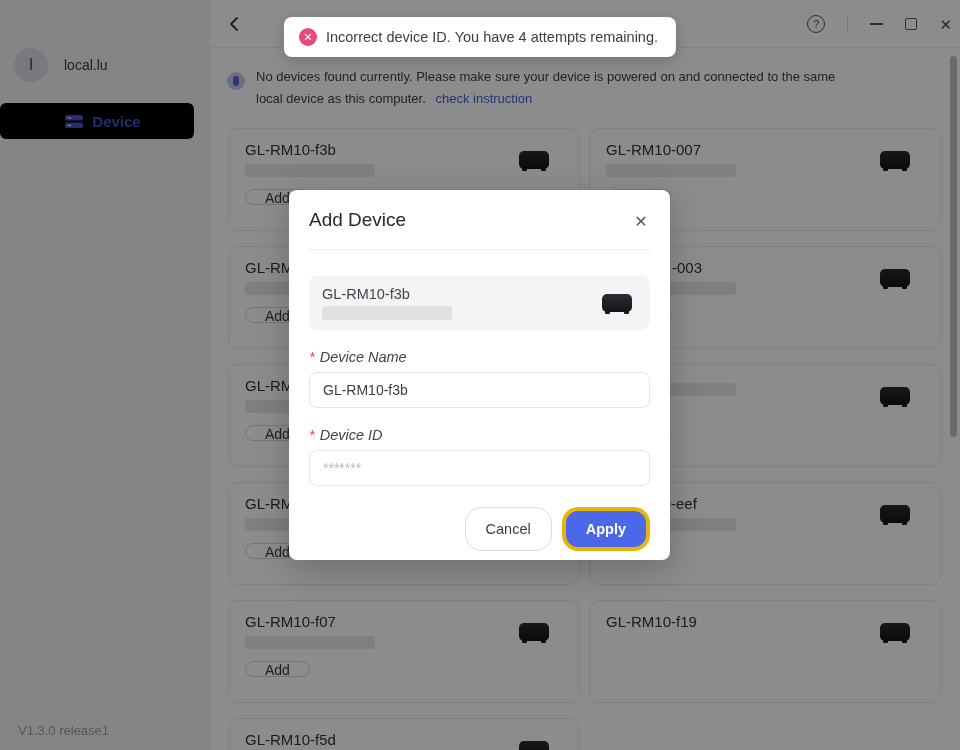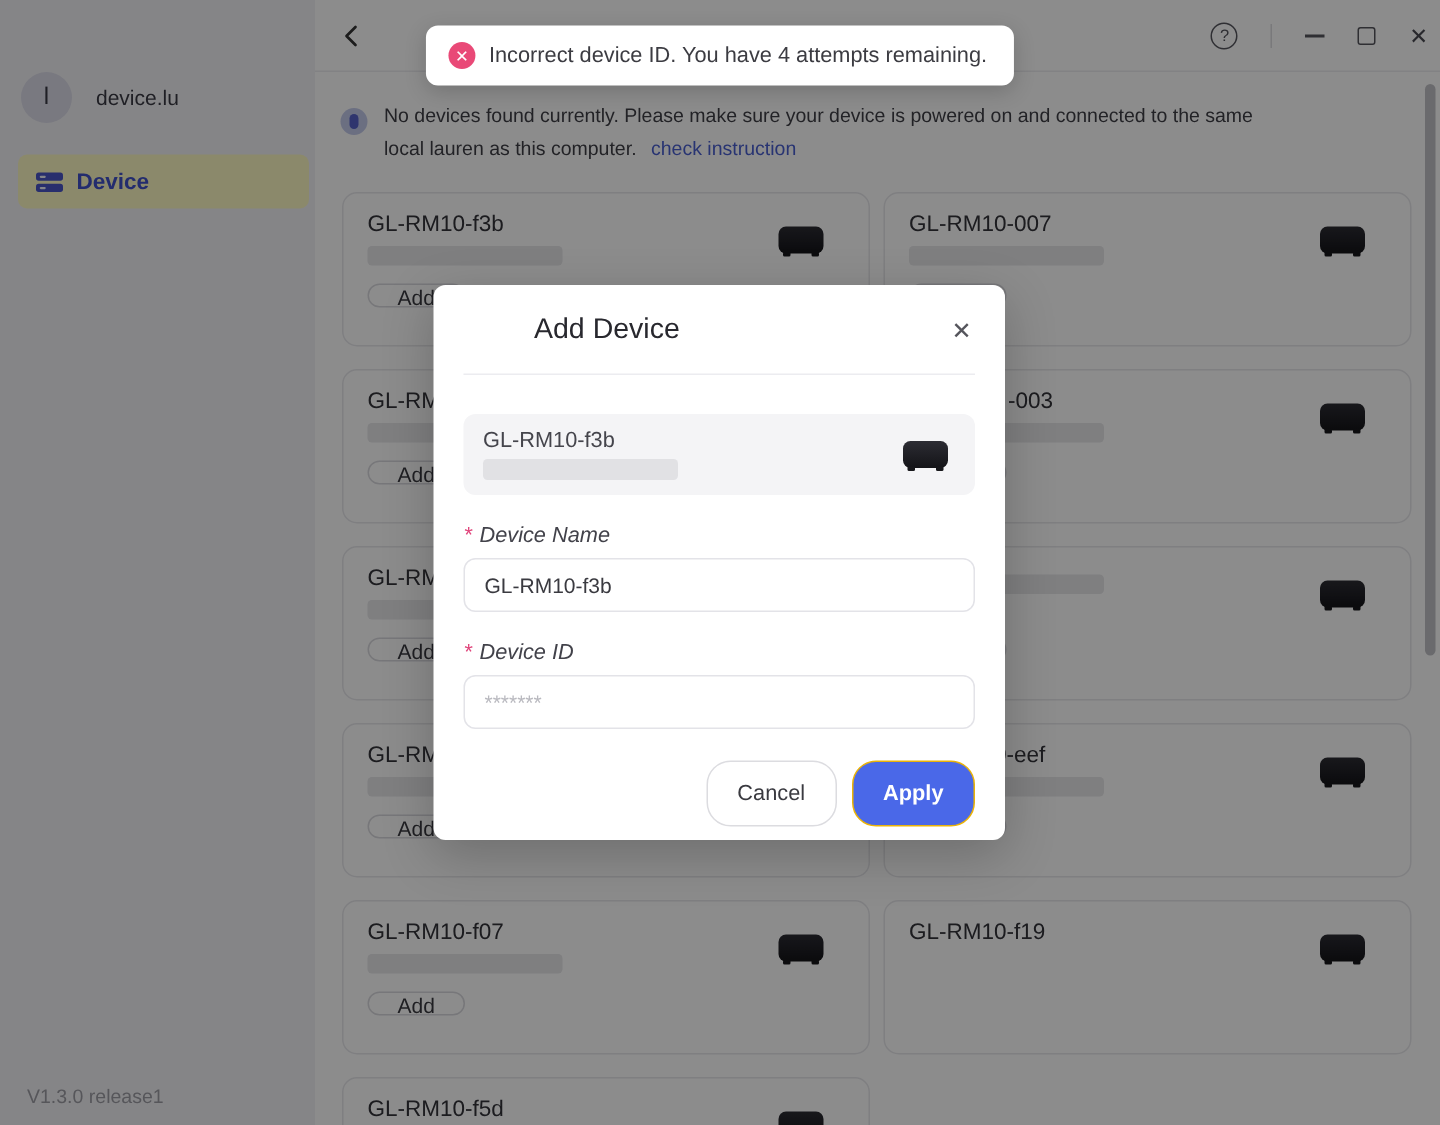--- a/index.html
+++ b/index.html
@@ -4,22 +4,22 @@
 <style>
   * { margin:0; padding:0; box-sizing:border-box; }
   body { font-family:"Liberation Sans", sans-serif; background:#222; }
   .app { position:relative; width:960px; height:750px; background:#ffffff; overflow:hidden; }
 
   
   .sidebar { position:absolute; left:0; top:0; width:210px; height:750px; background:#f3f3f6; }
   .avatar { position:absolute; left:14px; top:48px; width:34px; height:34px; border-radius:50%;
             background:#dcdcea; color:#3a3a44; font-size:16px; display:flex; align-items:center; justify-content:center; }
   .username { position:absolute; left:64px; top:57px; font-size:14px; color:#3a3a44; }
-  .nav-item { position:absolute; left:12px; top:103px; width:194px; height:36px; border-radius:6px;
-              background:#fef9c3; display:flex; align-items:center; padding-left:12px; cursor:pointer; }
+  .nav-item { position:absolute; left:0; top:103px; width:194px; height:36px; border-radius:6px;
+              background:#000000; display:flex; align-items:center; padding-left:12px; cursor:pointer;justify-content:center; }
   .nav-item .nav-label { color:#4050c8; font-weight:bold; font-size:15px; margin-left:9px; }
   .version { position:absolute; left:18px; top:723px; font-size:13px; color:#9d9da5; }
 
   
   .main { position:absolute; left:210px; top:0; width:750px; height:750px; background:#fff; }
   .header { position:absolute; left:0; top:0; width:750px; height:48px; border-bottom:1px solid #ededf0; }
   .back-btn { position:absolute; left:13px; top:13px; width:22px; height:22px; cursor:pointer; display:flex; align-items:center; justify-content:center; }
   .win-ctrls { position:absolute; right:8px; top:0; height:48px; display:flex; align-items:center; gap:22px; }
   .help-btn { width:18px; height:18px; border:1.5px solid #56565e; border-radius:50%; color:#56565e;
               font-size:11px; display:flex; align-items:center; justify-content:center; cursor:pointer; }
@@ -63,51 +63,51 @@
   .toast { position:absolute; left:50%; top:17px; transform:translateX(-50%); z-index:30;
            background:#fff; border-radius:8px; height:40px; padding:0 18px 0 15px; display:flex; align-items:center;
            box-shadow:0 4px 14px rgba(0,0,0,0.18); white-space:nowrap; }
   .err-ico { width:18px; height:18px; border-radius:50%; background:#e94977; color:#fff; font-size:11px;
              display:flex; align-items:center; justify-content:center; margin-right:9px; flex:0 0 auto; }
   .toast-msg { font-size:14.5px; color:#3c3c42; }
 
   
   .modal { position:absolute; left:289px; top:190px; width:381px; height:370px; background:#fff; border-radius:8px;
            z-index:20; box-shadow:0 10px 34px rgba(0,0,0,0.22); }
-  .modal-head { position:relative; padding:19px 20px 18px;margin-left:47px; }
+  .modal-head { position:relative; padding:19px 20px 18px; }
   .modal-title { font-size:19px; font-weight:500; color:#28282e; }
   .modal-close { position:absolute; right:18px; top:20px; width:22px; height:22px; color:#55555c; font-size:16px;
                  display:flex; align-items:center; justify-content:center; cursor:pointer; }
   .modal-div { border-top:1px solid #ececf0; margin:0 20px; }
   .modal-body { padding:26px 20px 0; }
   .preview { position:relative; height:54px; background:#f4f4f6; border-radius:8px; padding:10px 13px; }
   .preview-name { font-size:14.5px; font-weight:500; color:#45454c; }
   .preview-bar { margin-top:4px; width:130px; height:14px; border-radius:3px; background:#e1e1e4; }
   .preview .dev-img { right:18px; top:18px; }
   .field-label { margin-top:19px; font-size:14.5px; color:#42424a;font-style:italic; }
   .req { color:#e0457b; margin-right:5px; }
   .field-input { margin-top:7px; width:341px; height:36px; border:1px solid #e3e3e8; border-radius:8px;
                  padding:0 13px; font-size:14px; color:#3a3a40; font-family:"Liberation Sans", sans-serif; outline:none; }
   .field-input::placeholder { color:#b9b9bf; }
   .modal-btns { display:flex; justify-content:flex-end; gap:10px; margin-top:21px; }
   .btn { height:44px; border-radius:16px; font-size:14.5px; padding:0 20px; cursor:pointer;
          font-family:"Liberation Sans", sans-serif; }
   .btn-cancel { background:#fff; border:1px solid #dcdce0; color:#3a3a40; }
-  .btn-apply { background:#4a68e8; border:1px solid #eab308; color:#fff; font-weight:bold; }
+  .btn-apply { background:#4a68e8; border:4px solid #eab308; color:#fff; font-weight:bold; }
 </style>
 </head>
 <body>
 
 <div class="app">
 
   <aside class="sidebar">
     <div class="avatar">
       <span>l</span>
     </div>
-    <div class="username">device.lu</div>
+    <div class="username">local.lu</div>
     <div class="nav-item">
       <span style="display:flex">
         <svg width="18" height="15" viewBox="0 0 18 15">
           <rect x="0" y="1" width="18" height="5.5" rx="1.8" fill="#4a55c7"></rect>
           <rect x="0" y="8.5" width="18" height="5.5" rx="1.8" fill="#4a55c7"></rect>
           <rect x="2.5" y="3.2" width="4" height="1.4" rx="0.7" fill="#eef0fb"></rect>
           <rect x="2.5" y="10.7" width="4" height="1.4" rx="0.7" fill="#eef0fb"></rect>
         </svg>
       </span>
       <span class="nav-label">Device</span>
@@ -130,21 +130,21 @@
         <div class="min-btn"></div>
         <div class="max-btn"></div>
         <div class="close-btn"><span>✕</span></div>
       </div>
     </div>
 
     <div class="banner">
       <div class="info-ico"></div>
       <div class="banner-text">
         <span>No devices found currently. Please make sure your device is powered on and connected to the same</span><br>
-        <span>local lauren as this computer.</span>
+        <span>local device as this computer.</span>
         <span class="banner-link">check instruction</span>
       </div>
     </div>
 
     <div class="grid">
         <div class="card">
     <div class="card-title">GL-RM10-f3b</div>
     <div class="mac-bar"></div>
     <button class="add-btn">Add</button>
     <div class="dev-img"></div>

